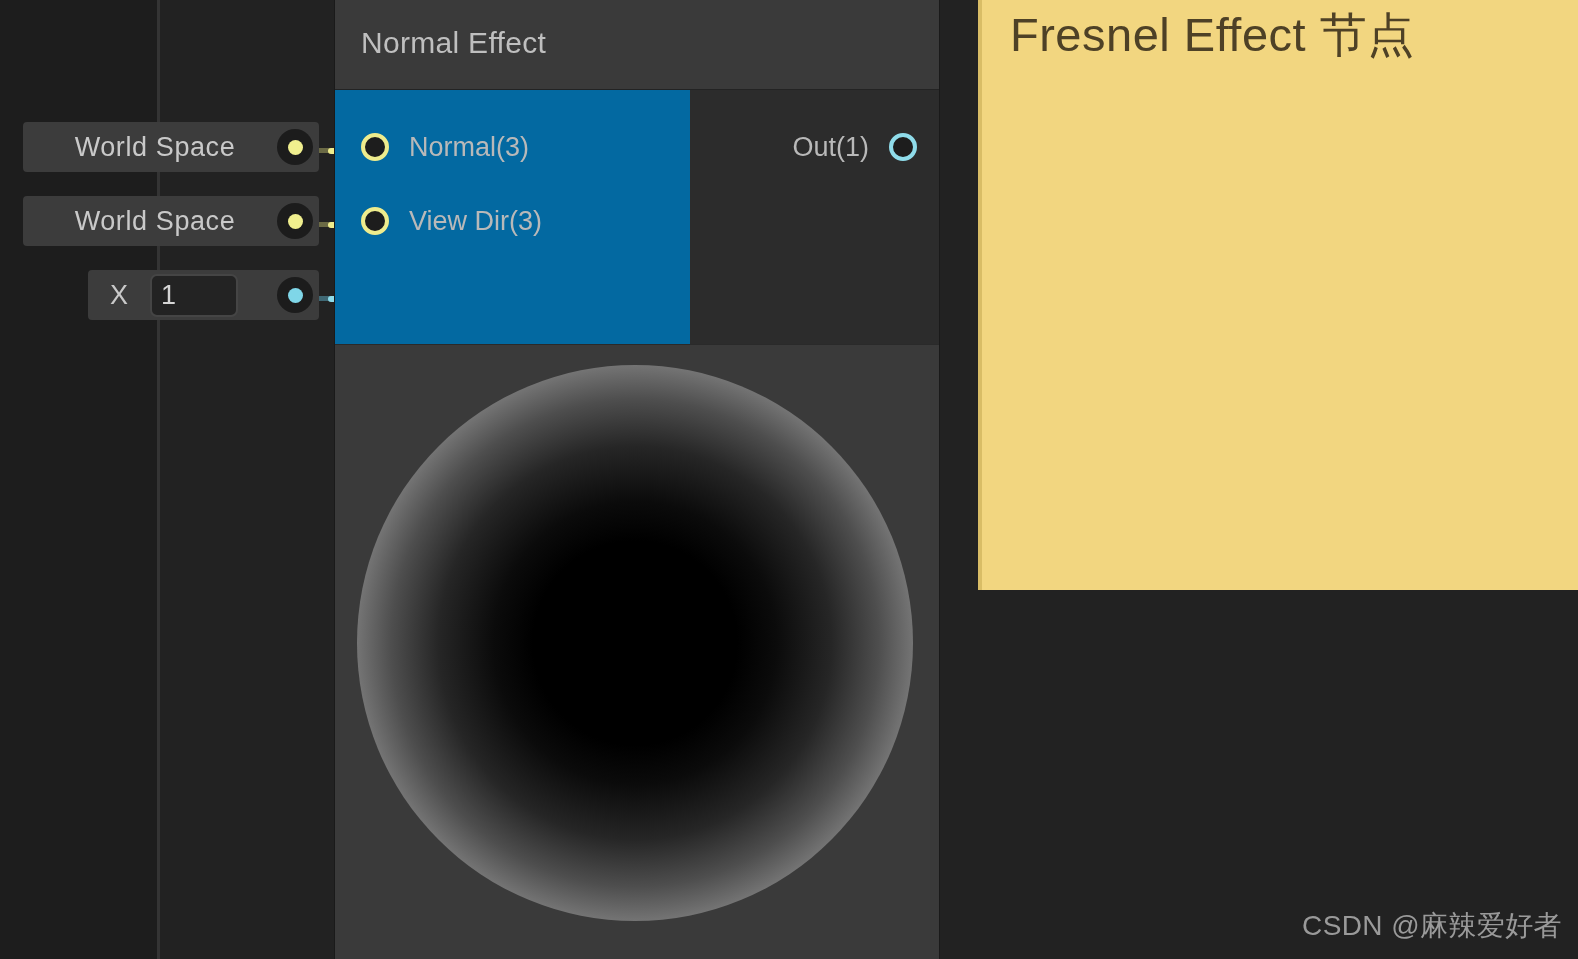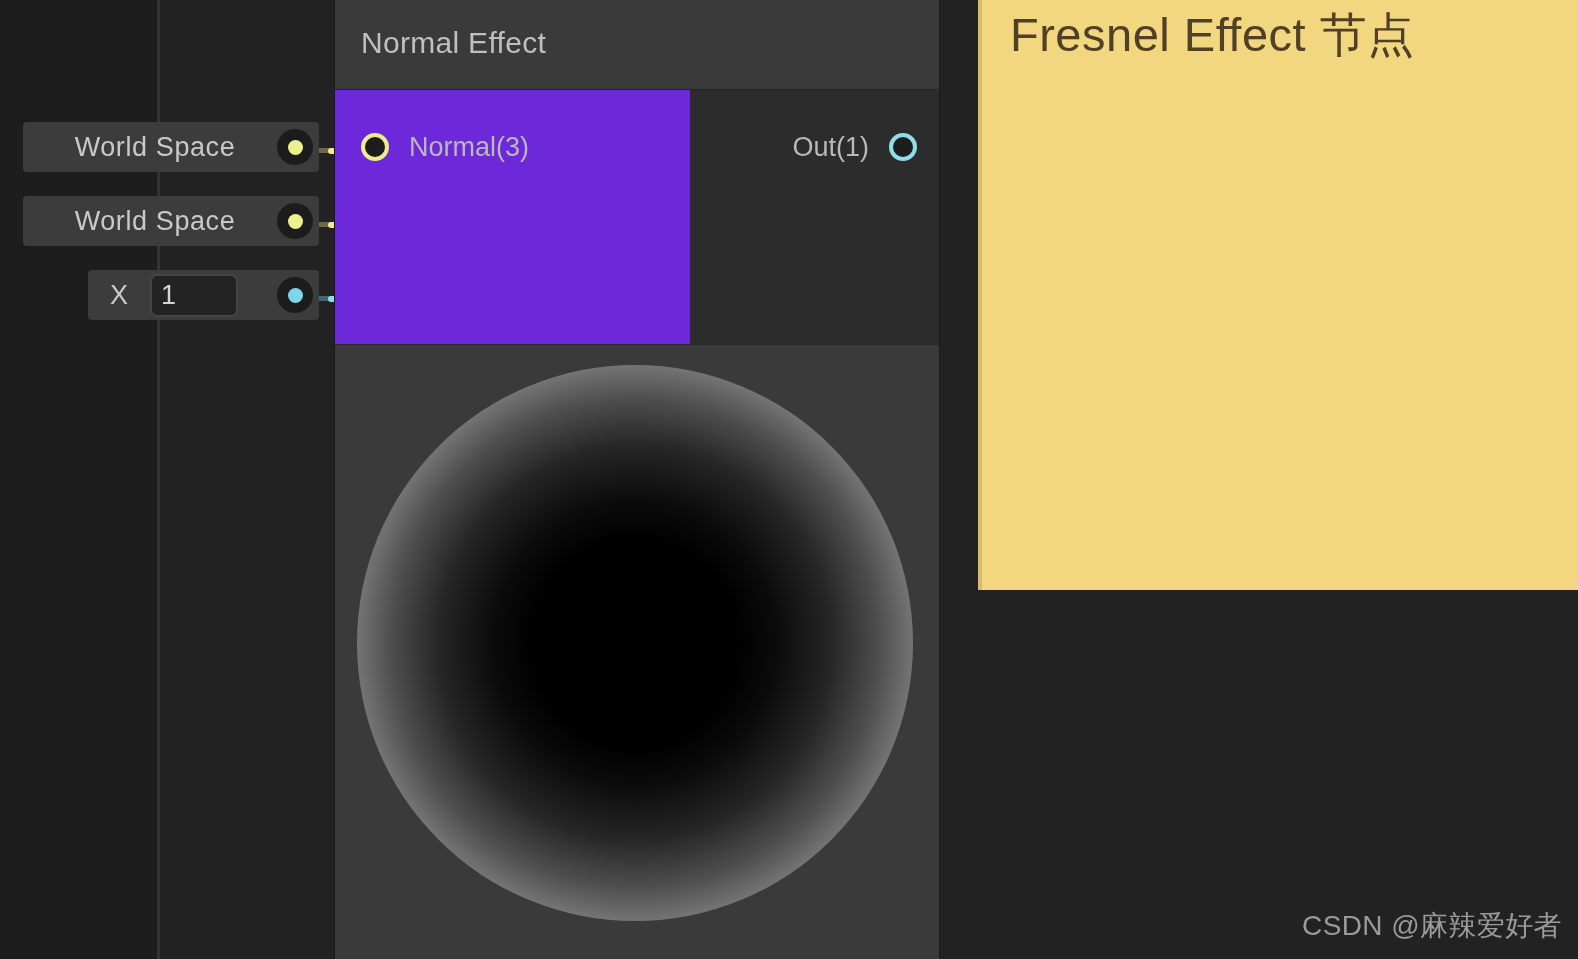--- a/index.html
+++ b/index.html
@@ -135,21 +135,21 @@
     font-size: 30px;
     letter-spacing: 0.3px;
   }
   .node-ports {
     position: relative;
     height: 254px;
     display: flex;
   }
   .ports-in {
     width: 355px;
-    background: #6d28d9;
+    background: #0369a1;
     padding-top: 20px;
     box-sizing: border-box;
   }
   .ports-out {
     flex: 1;
     background: #2c2c2c;
     padding-top: 20px;
     box-sizing: border-box;
   }
   .port-row {
@@ -290,20 +290,24 @@
     </div>
 
     <div class="node-ports">
       <div class="ports-in">
 
         <div class="port-row">
           <span class="port-ring"></span>
           <span class="port-label">Normal(3)</span>
         </div>
 
+        <div class="port-row">
+          <span class="port-ring"></span>
+          <span class="port-label">View Dir(3)</span>
+        </div>
 
 
       </div>
 
       <div class="ports-out">
         <div class="port-row out">
           <span class="port-label out-label">Out(1)</span>
           <span class="port-ring cyan"></span>
         </div>
       </div>

